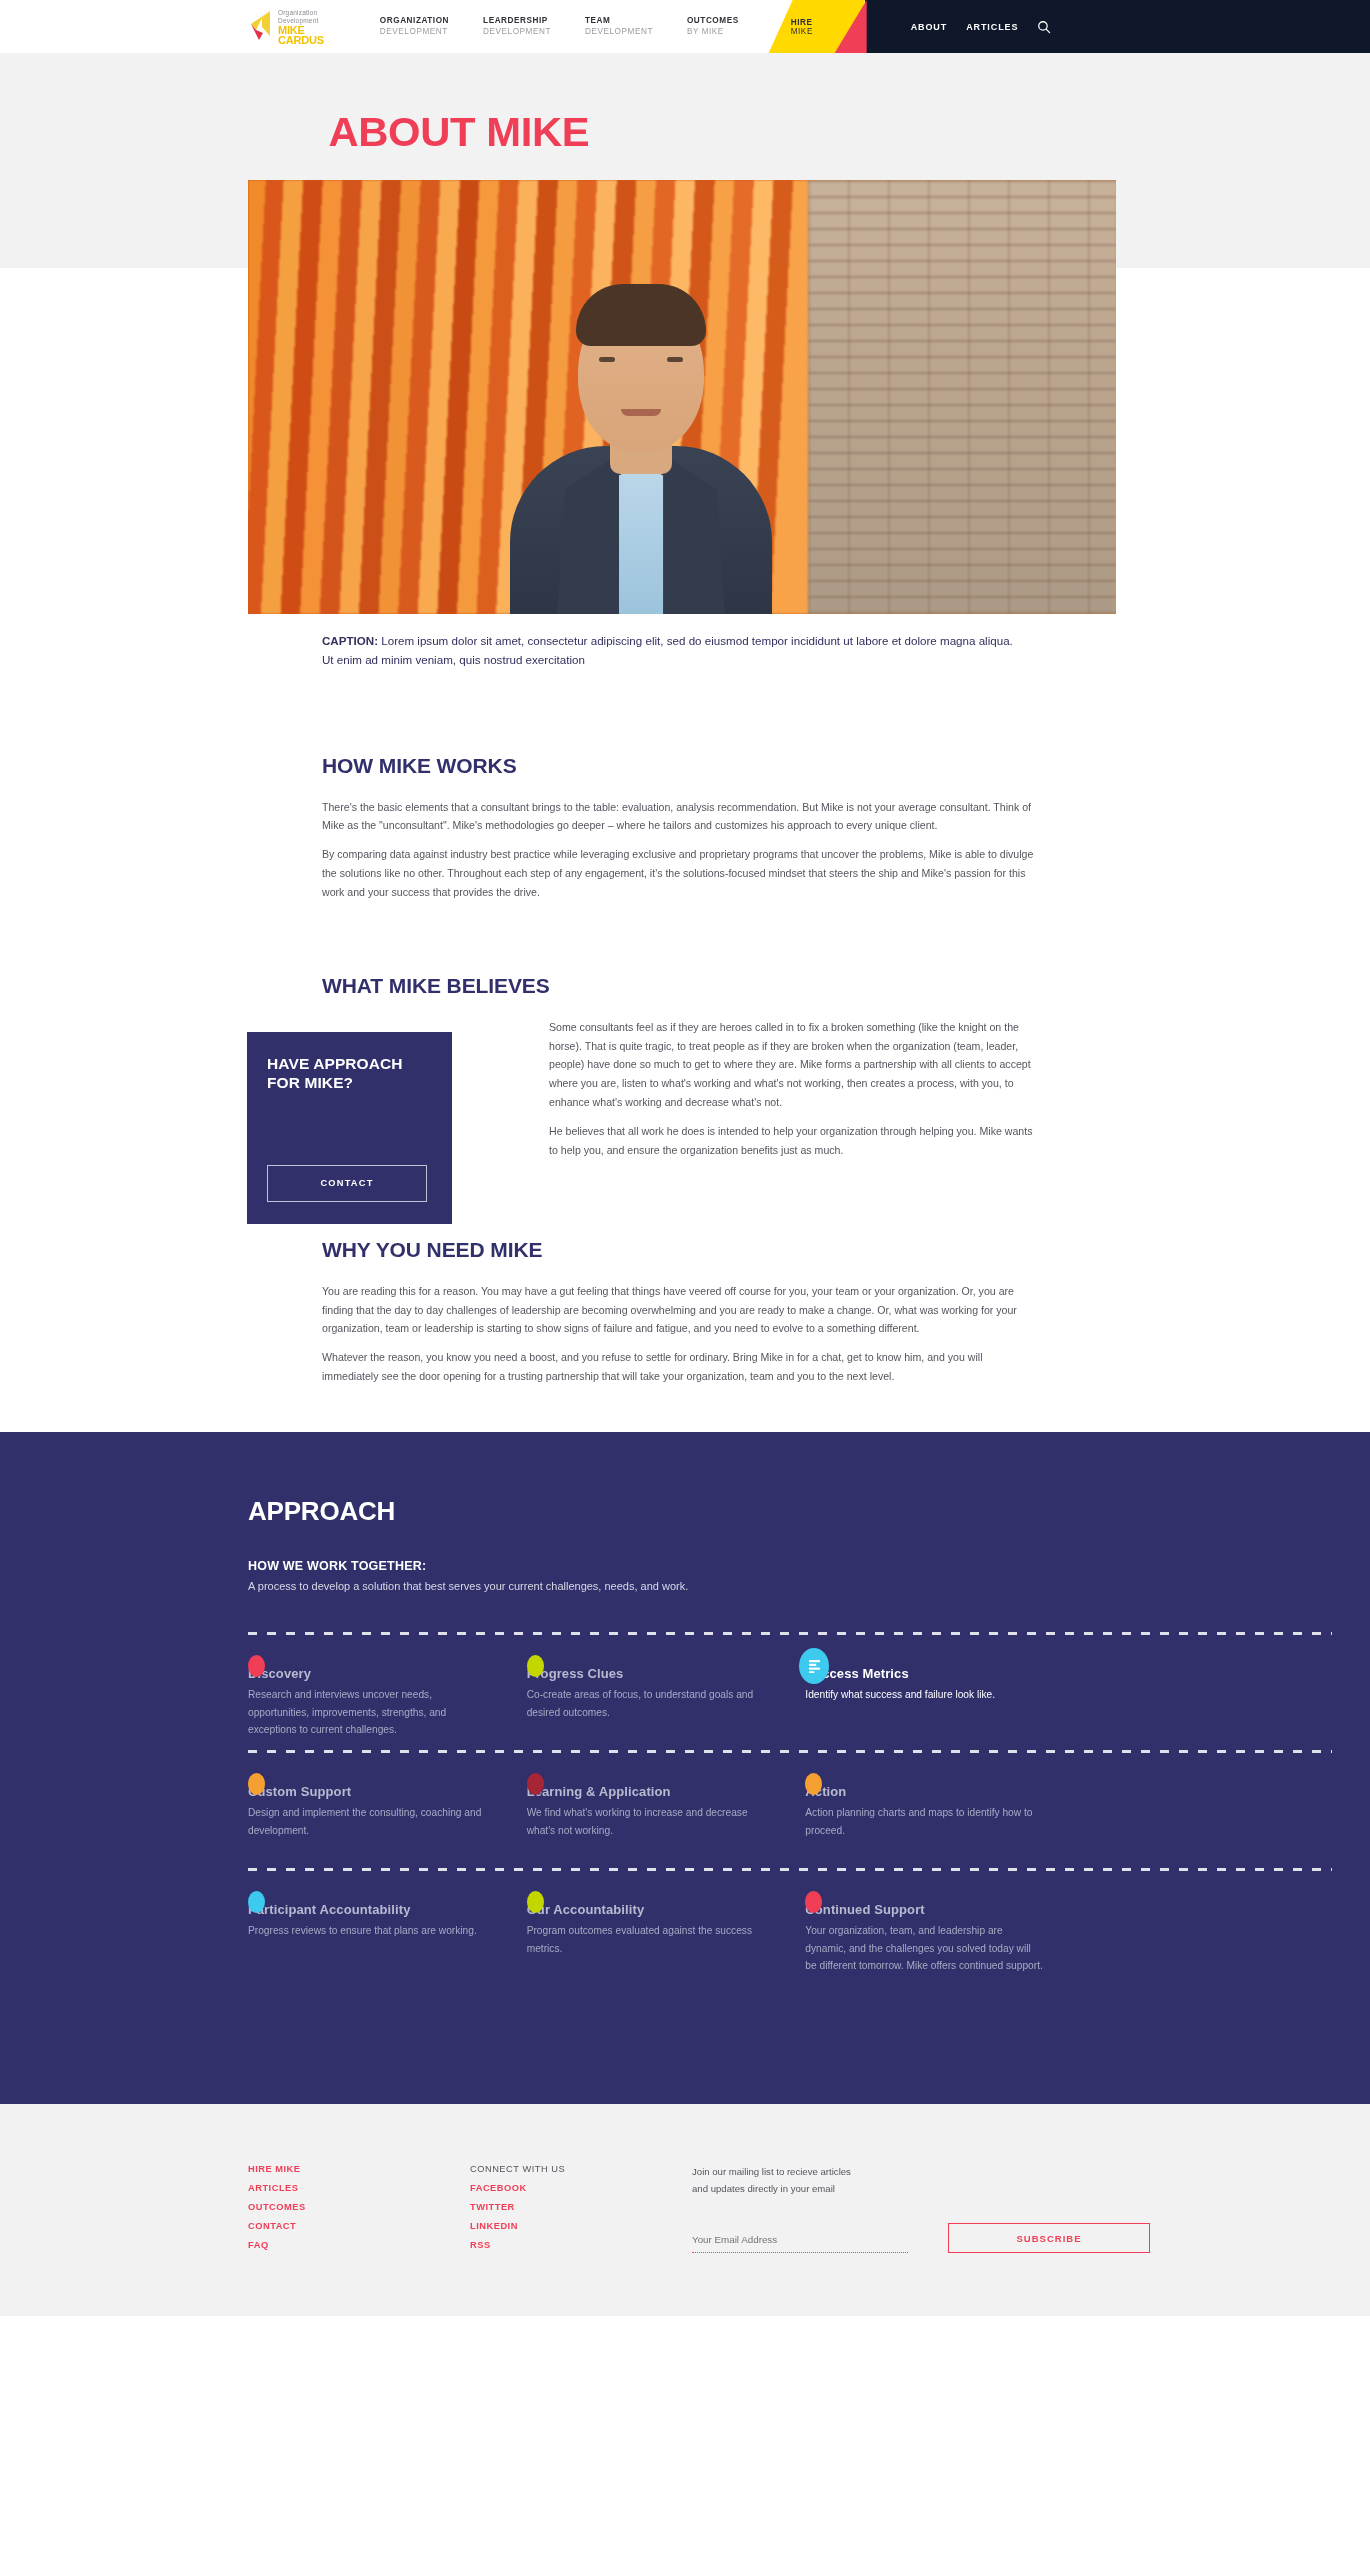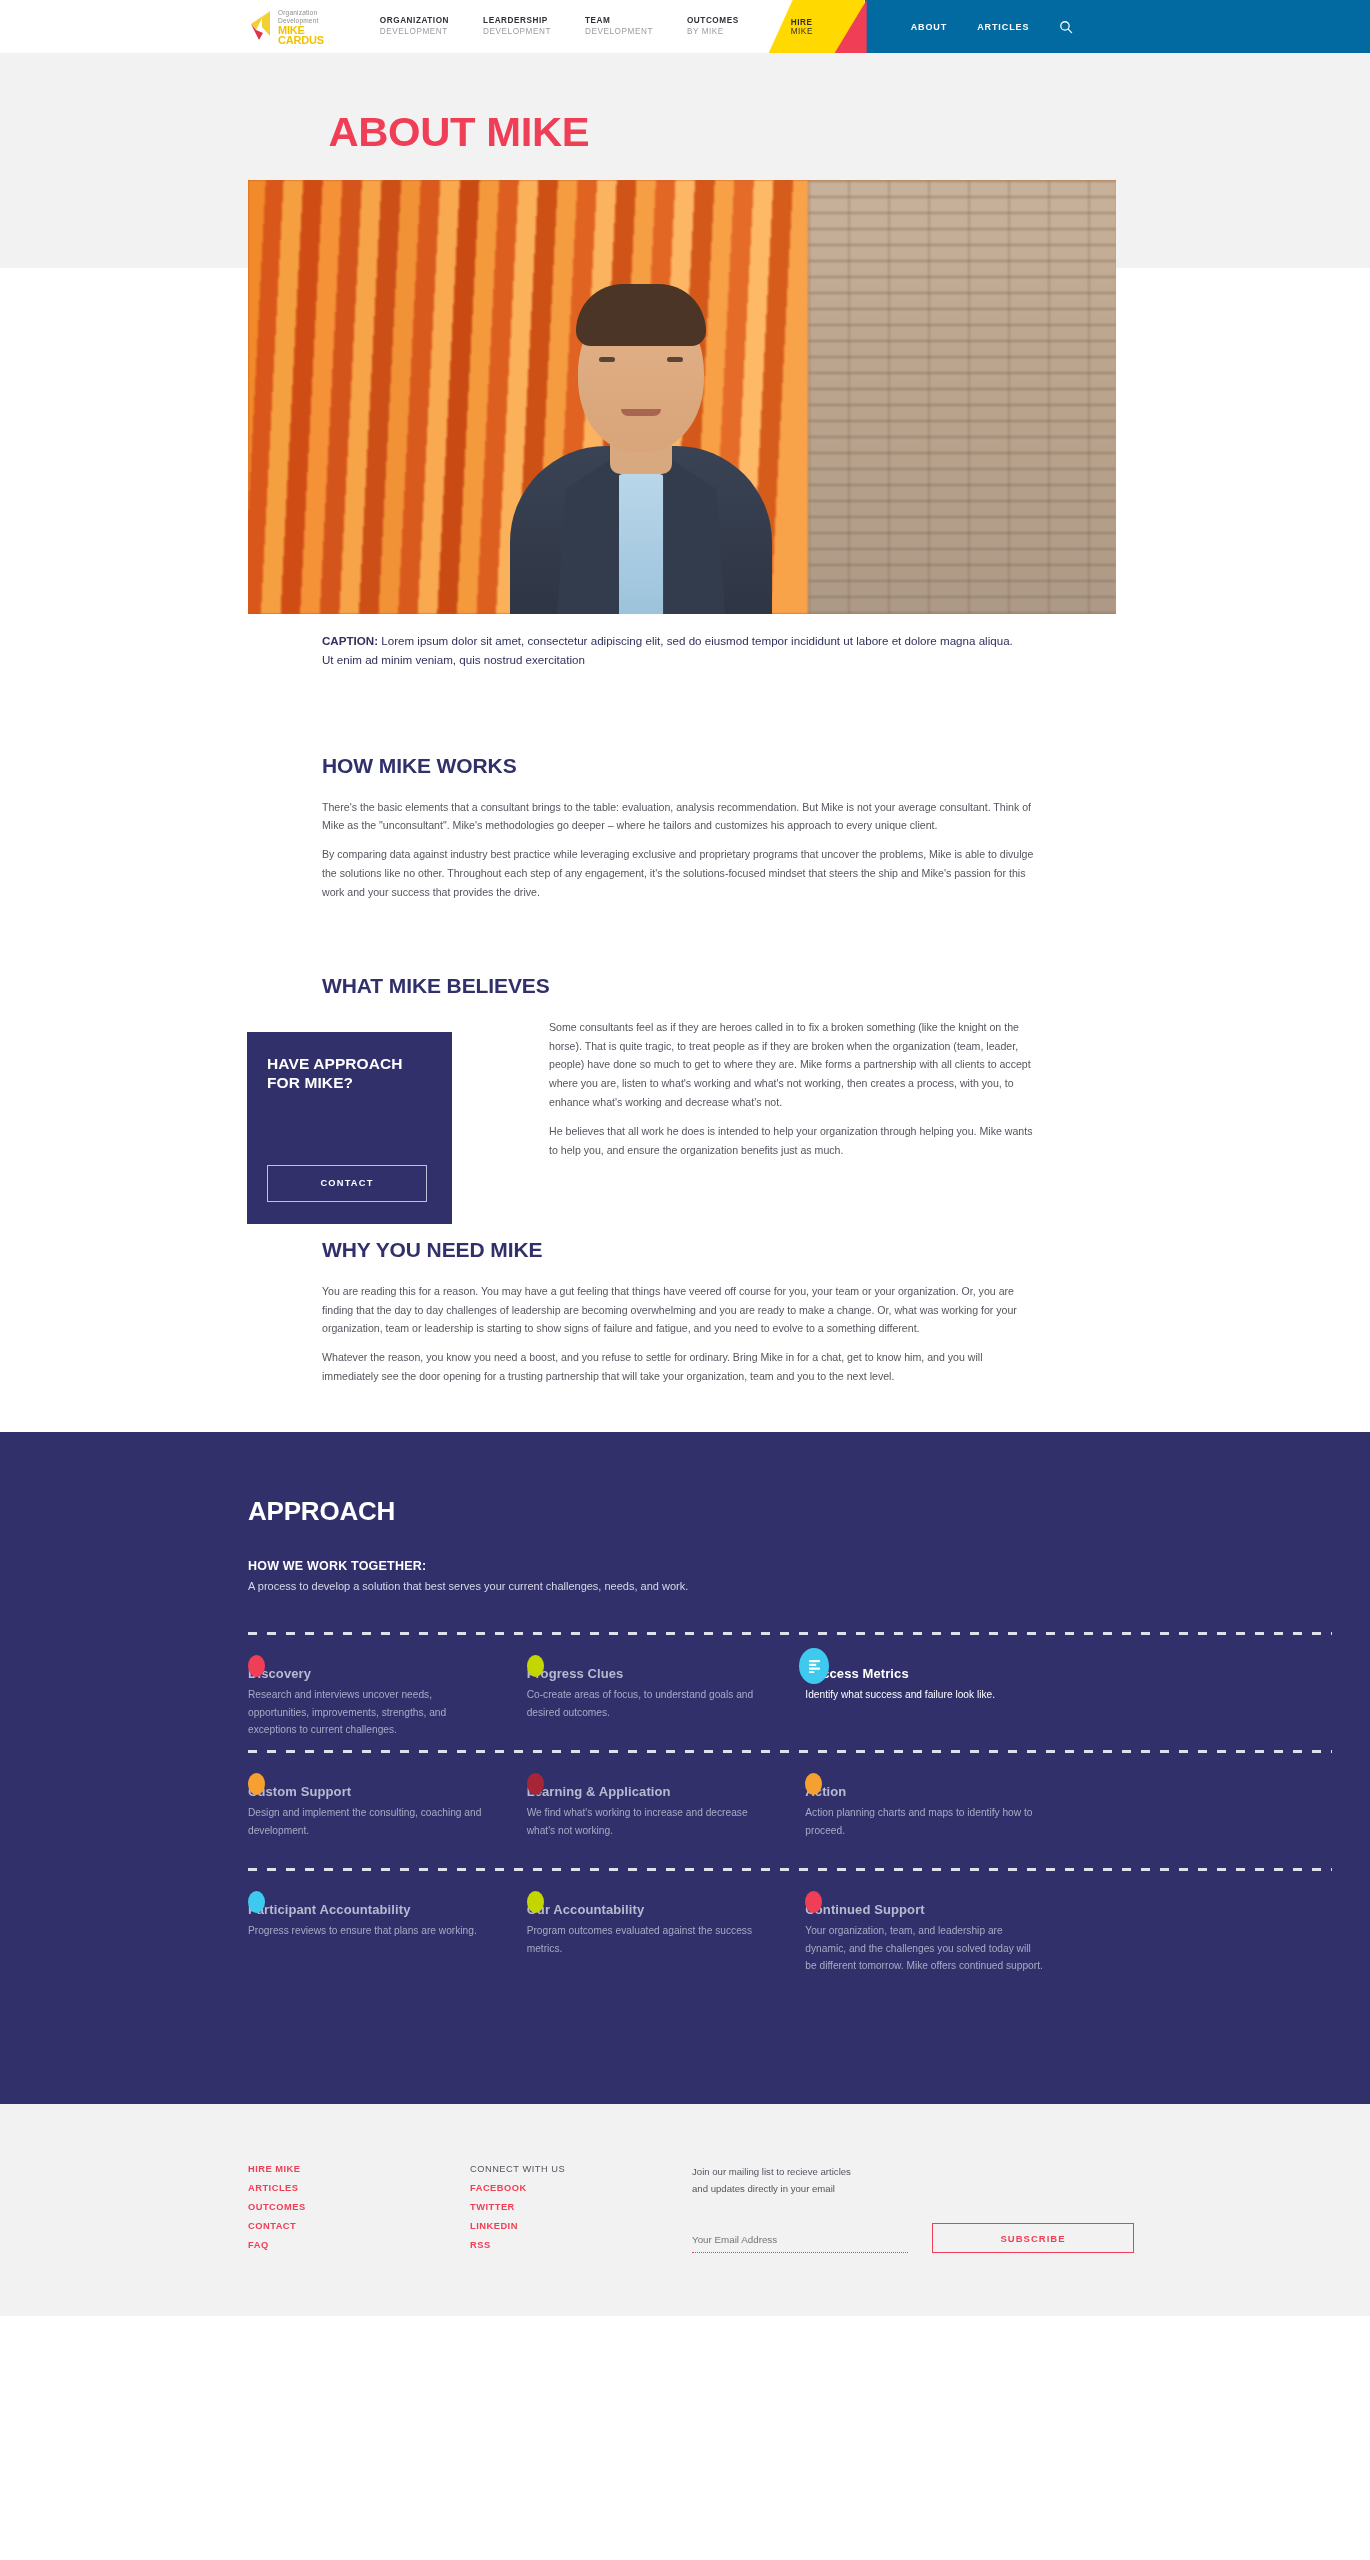--- a/index.html
+++ b/index.html
@@ -76,24 +76,24 @@
     display: flex;
     align-items: center;
     padding-left: 22px;
     clip-path: polygon(24px 0, 100% 0, 100% 100%, 0 100%);
   }
   .hire-wedge .nav-l1 { color: #2f2f36; }
   .hire-wedge .nav-l2 { color: #2f2f36; font-weight: 400; }
 
   .header-right {
     flex: 1;
-    background: #0369a1;
+    background: #0f172a;
     display: flex;
     align-items: center;
-    gap: 30px;
+    gap: 19px;
     padding-left: 46px;
     position: relative;
   }
   .header-right::before {
     content: "";
     position: absolute;
     left: -30px; top: 0; bottom: 0; width: 32px;
     background: #ef3e56;
     clip-path: polygon(100% 0, 100% 100%, 0 100%);
   }
@@ -342,21 +342,21 @@
   .f-link {
     display: block;
     font-size: 9.3px; font-weight: 900; letter-spacing: .5px;
     color: #ef3e56; margin-bottom: 9px; cursor: pointer;
   }
   .f-head {
     font-size: 9.3px; font-weight: 400; letter-spacing: .5px;
     color: #55555f; margin-bottom: 9px;
   }
   .news-text { font-size: 9.6px; line-height: 1.72; color: #55555f; }
-  .news-row { display: flex; align-items: flex-end; gap: 24px; margin-top: 26px; }
+  .news-row { display: flex; align-items: flex-end; gap: 40px; margin-top: 26px; }
   .email-field {
     width: 216px;
     border: none; background: transparent;
     border-bottom: 1.5px dotted #ef3e56;
     font-size: 9.8px; color: #55555f; padding: 0 0 7px 0;
     font-family: "Liberation Sans", sans-serif;
     outline: none;
   }
   .subscribe-btn {
     width: 202px; height: 30px;

